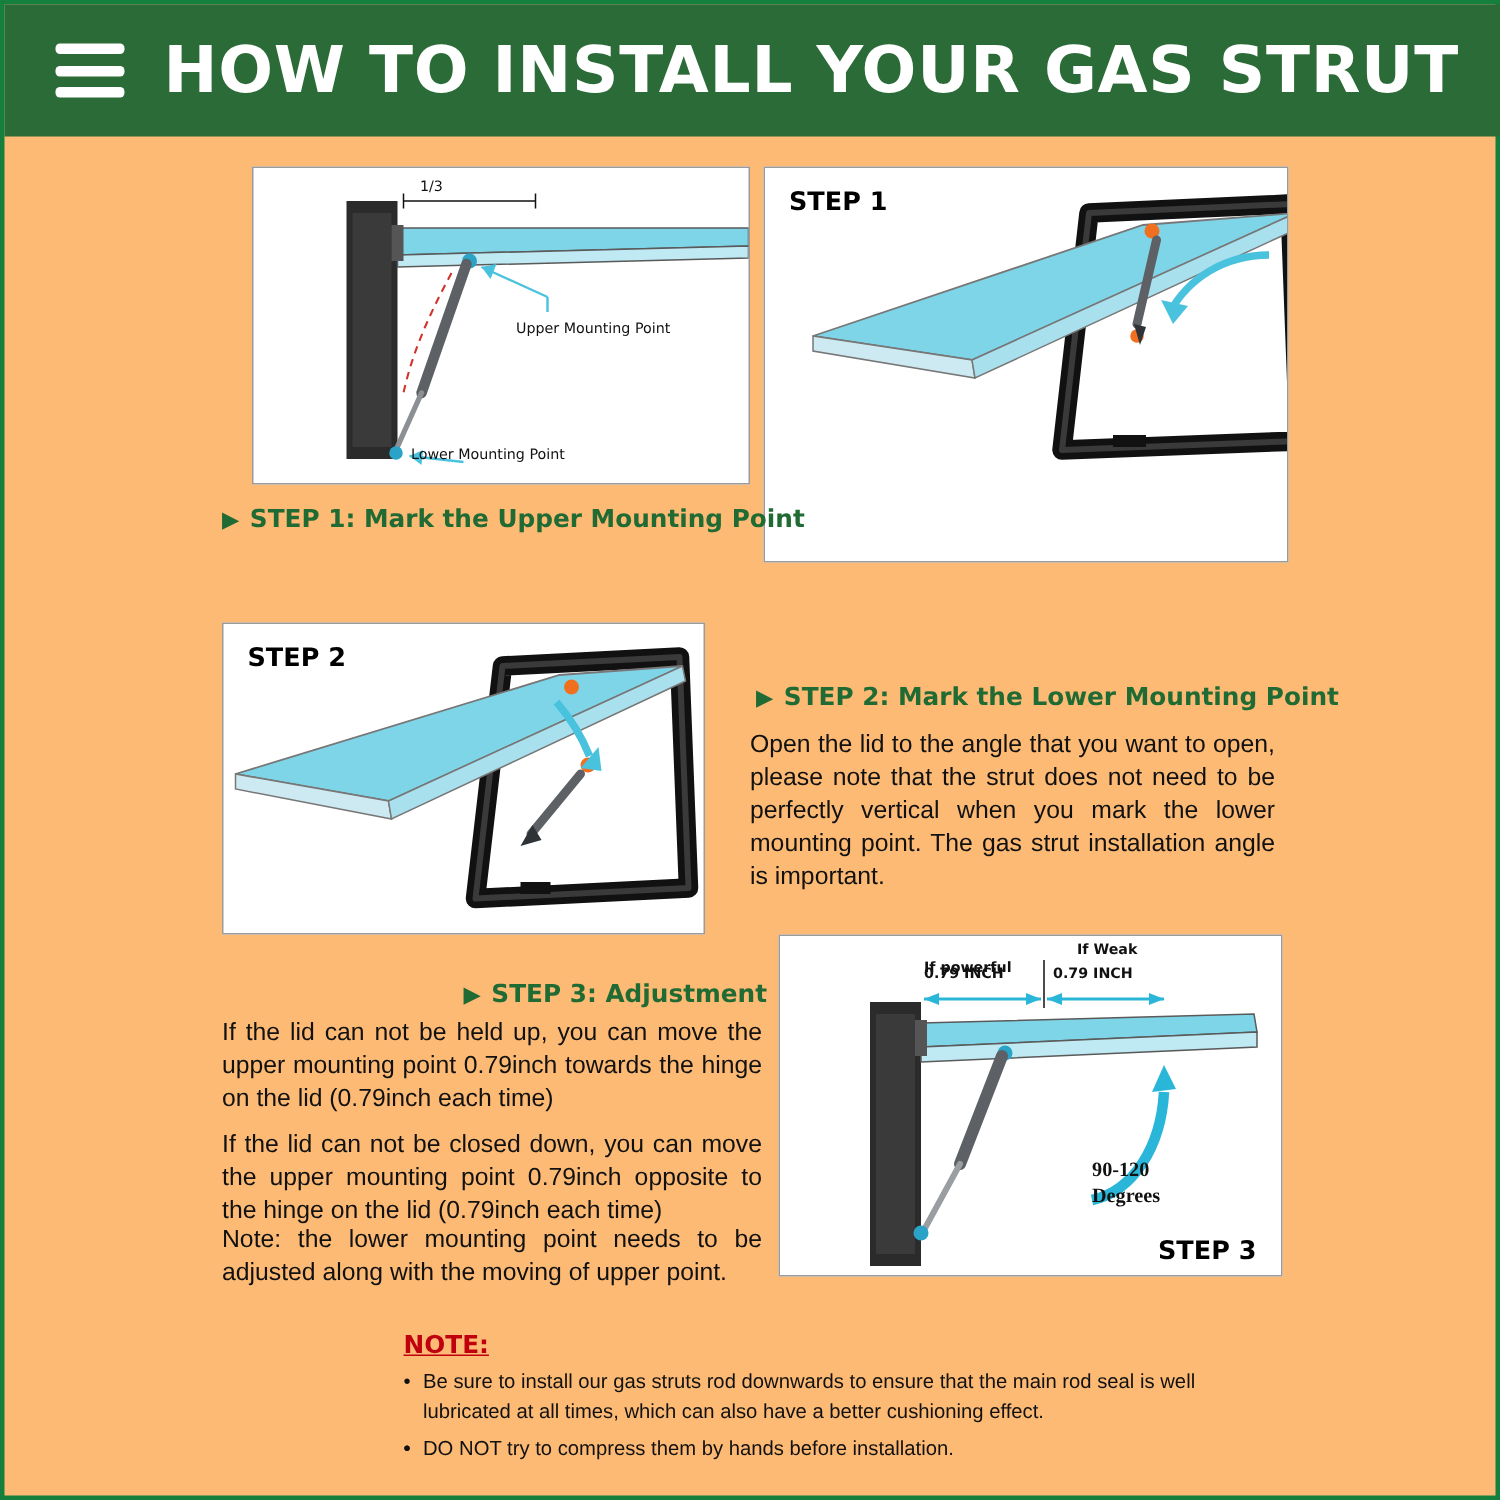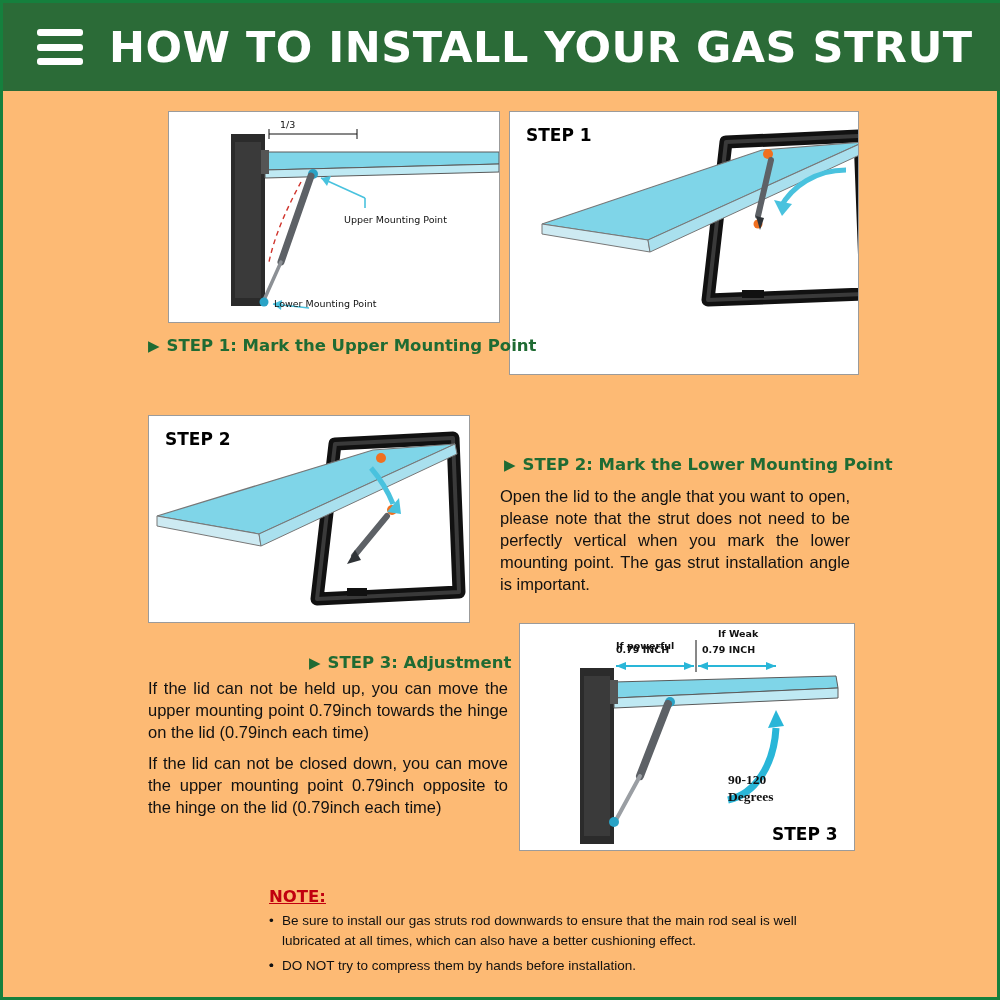--- a/index.html
+++ b/index.html
@@ -210,20 +210,21 @@
   <div class="step-head" style="left:501px; top:452px;">
     <span class="tri">▶</span><span>STEP 2: Mark the Lower Mounting Point</span>
   </div>
   <div class="body-text just" style="left:497px; top:482px; width:350px;">Open the lid to the angle that you want to open, please note that the strut does not need to be perfectly vertical when you mark the lower mounting point. The gas strut installation angle is important.</div>
 
   <div class="step-head" style="left:306px; top:650px;">
     <span class="tri">▶</span><span>STEP 3: Adjustment</span>
   </div>
   <div class="body-text just" style="left:145px; top:674px; width:360px;">If the lid can not be held up, you can move the upper mounting point 0.79inch towards the hinge on the lid (0.79inch each time)</div>
   <div class="body-text just" style="left:145px; top:749px; width:360px;">If the lid can not be closed down, you can move the upper mounting point 0.79inch opposite to the hinge on the lid (0.79inch each time)</div>
+  <div class="body-text just" style="left:145px; top:812px; width:360px;">Note: the lower mounting point needs to be adjusted along with the moving of upper point.</div>
 
   <div class="figbox" style="left:516px; top:620px; width:336px; height:228px;">
     <svg width="336" height="228" viewBox="0 0 336 228">
 
       <rect x="60" y="44" width="34" height="176" fill="#2b2b2b"></rect>
       <rect x="64" y="52" width="26" height="160" fill="#3a3a3a"></rect>
 
       <polygon points="94,58 316,52 318,64 94,74" fill="#7fd5e8" stroke="#5a5a5a" stroke-width="1"></polygon>
       <polygon points="94,74 318,64 318,74 94,84" fill="#bfe9f3" stroke="#5a5a5a" stroke-width="1"></polygon>
       <rect x="90" y="56" width="8" height="24" fill="#555"></rect>

